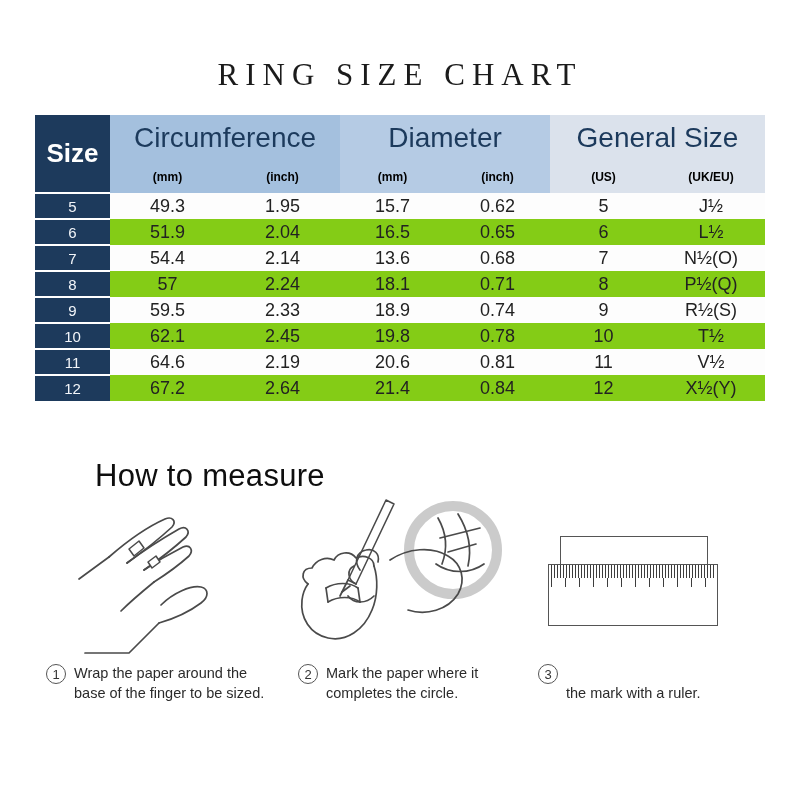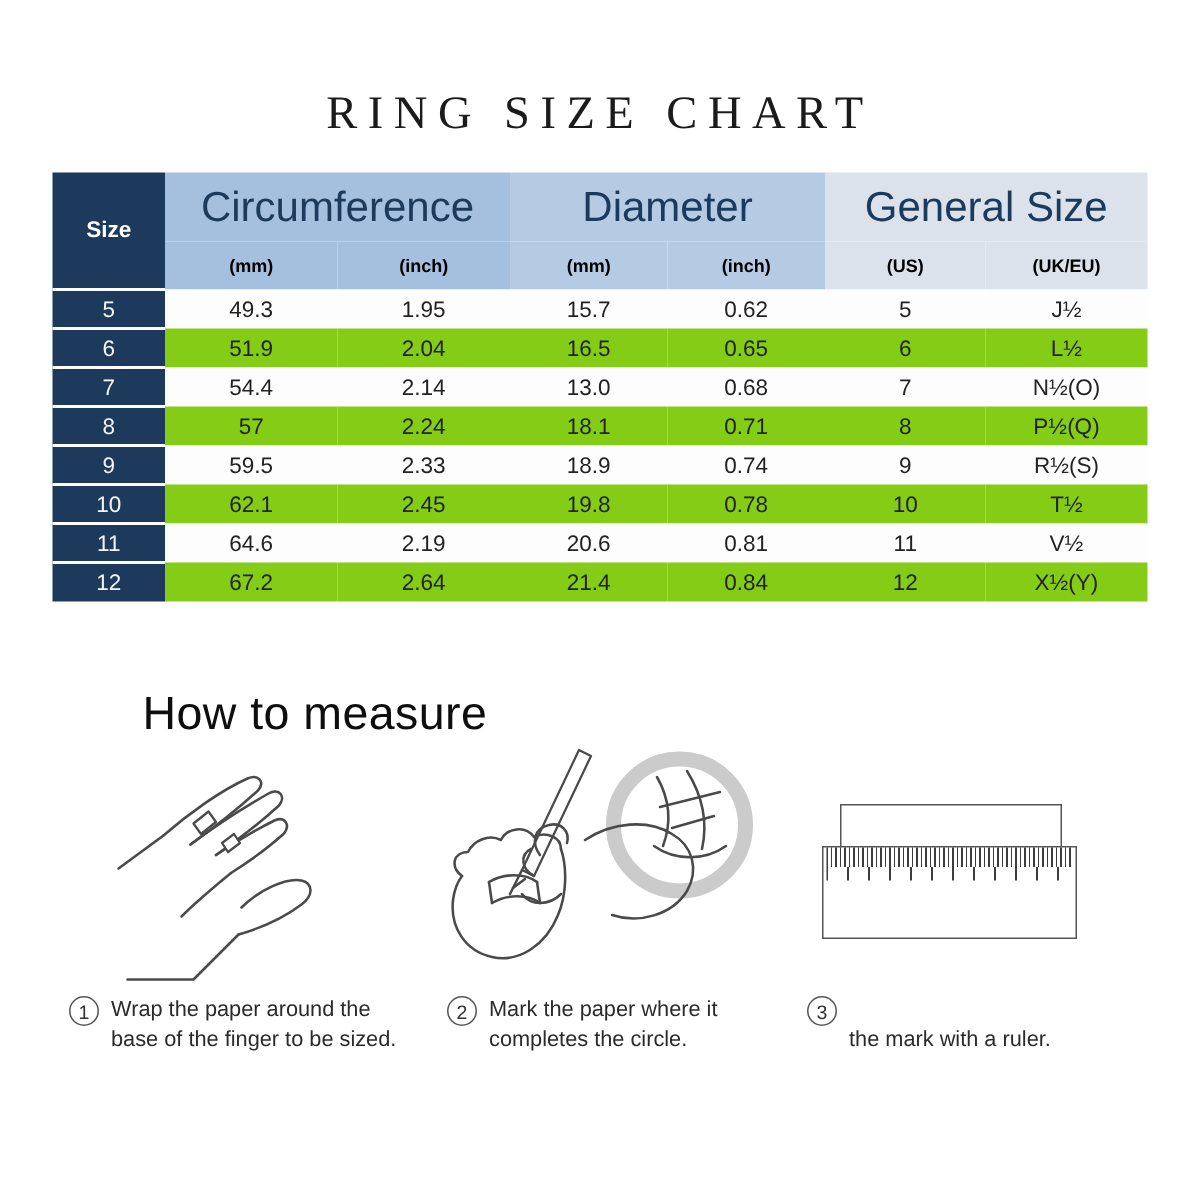--- a/index.html
+++ b/index.html
@@ -31,35 +31,35 @@
     border-collapse: collapse;
     table-layout: fixed;
   }
   .ring-table th, .ring-table td { text-align: center; vertical-align: middle; padding: 0; }
   .hdr-row1 { height: 46px; }
   .hdr-row2 { height: 32px; }
   .data-row { height: 26px; }
   .size-head {
     background: #1d3a5c;
     color: #ffffff;
-    font-size: 15px;
+    font-size: 26px;
     font-weight: bold;
   }
   .g1 { background: #a4c0de; }
   .g2 { background: #b5cbe4; }
   .g3 { background: #dbe2ec; }
   .group-label { font-size: 28px; font-weight: 400; color: #1c3a5c; }
   .sub-label   { font-size: 12px; font-weight: bold; color: #000000; }
   td.size-cell {
     background: #1d3a5c;
     color: #f2f5f9;
     font-size: 15px;
     border-top: 2px solid #ffffff;
   }
-  td.val { font-size: 15px; color: #222222; }
+  td.val { font-size: 18px; color: #222222; }
   tr.row-odd  td.val { background: #fdfdfd; }
   tr.row-even td.val { background: #84cc16; }
   
   .howto-heading {
     position: absolute;
     left: 95px; top: 458px;
     font-size: 31px;
     color: #0e0e0e;
     letter-spacing: 0.3px;
   }
@@ -158,21 +158,21 @@
         <td class="val">2.04</td>
         <td class="val">16.5</td>
         <td class="val">0.65</td>
         <td class="val">6</td>
         <td class="val">L½</td>
       </tr>
       <tr class="data-row row-odd">
         <td class="size-cell">7</td>
         <td class="val">54.4</td>
         <td class="val">2.14</td>
-        <td class="val">13.0</td>
+        <td class="val">13.6</td>
         <td class="val">0.68</td>
         <td class="val">7</td>
         <td class="val">N½(O)</td>
       </tr>
       <tr class="data-row row-even">
         <td class="size-cell">8</td>
         <td class="val">57</td>
         <td class="val">2.24</td>
         <td class="val">18.1</td>
         <td class="val">0.71</td>

